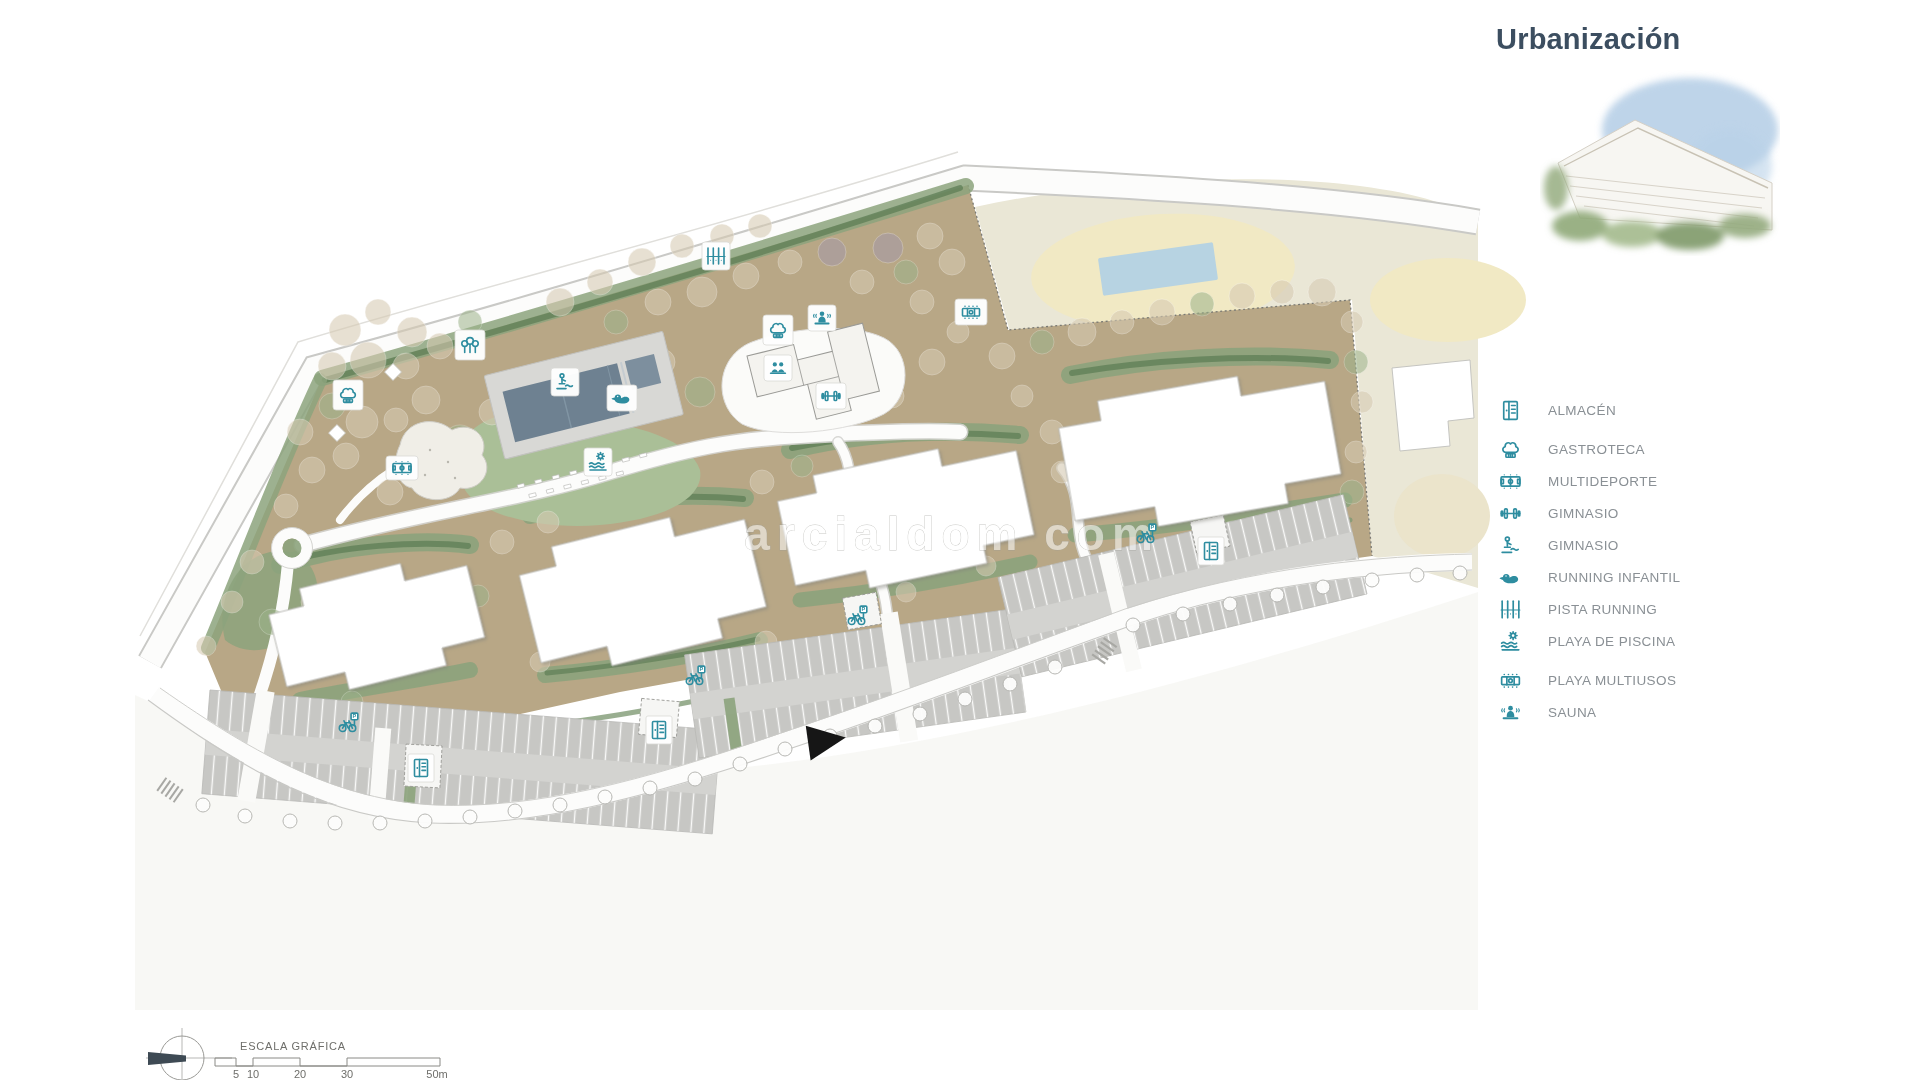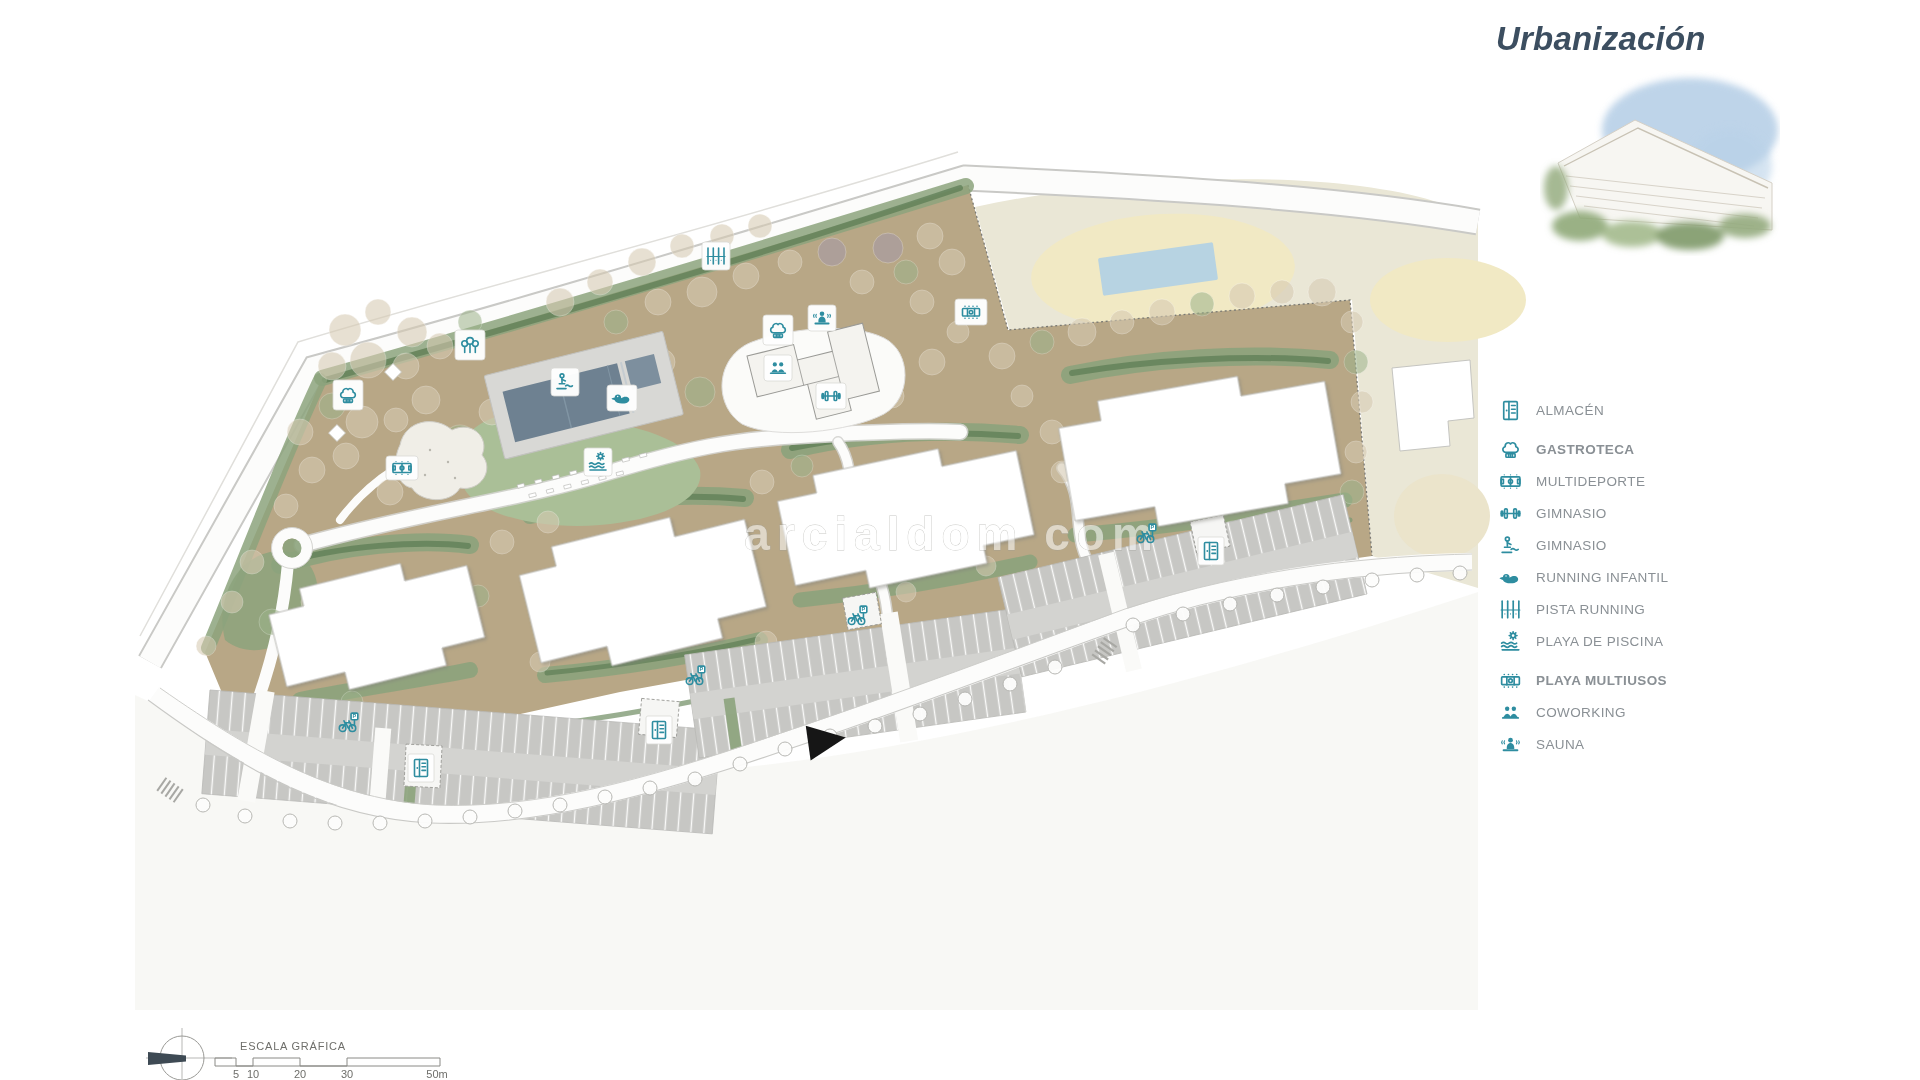--- a/index.html
+++ b/index.html
@@ -13,25 +13,25 @@
   .tg{fill:#9cb38a;opacity:.55;stroke:rgba(255,255,255,.4);stroke-width:1;}
   .tp{fill:#a79aa6;opacity:.6;stroke:rgba(255,255,255,.4);stroke-width:1;}
   .streettree{fill:#fdfdfc;stroke:#b3b3af;stroke-width:1;opacity:.95;}
   .badge-box{fill:#ffffff;stroke:#d9d9d5;stroke-width:.8;opacity:.97;}
   .wm{font-size:46px;font-weight:bold;letter-spacing:7px;fill:#ffffff;opacity:.55;
       paint-order:stroke;stroke:#9a9a94;stroke-width:.8px;}
   .sc-text{font-size:11px;fill:#6e6e6a;letter-spacing:.8px;}
   .sc-tick{font-size:11px;fill:#6e6e6a;}
   
   .panel{position:absolute;left:1496px;top:10px;width:412px;}
-  .panel h1{font-size:33px;font-weight:bold;color:#3c4e60;margin:12px 0 0 0;line-height:34px;letter-spacing:.2px;font-style:italic;}
+  .panel h1{font-size:29px;font-weight:bold;color:#3c4e60;margin:12px 0 0 0;line-height:34px;letter-spacing:.2px;}
   .render{margin:12px 0 0 44px;display:block;}
   .legend-list{margin:138px 0 0 2px;}
-  .lrow{display:flex;align-items:center;height:32px;gap:13px;}
-  .lrow.sp{margin-top:7px;font-weight:bold;}
+  .lrow{display:flex;align-items:center;height:32px;gap:25px;}
+  .lrow.sp{margin-top:7px;}
   .li{width:25px;height:25px;flex:0 0 25px;}
   .ll{font-size:13.5px;color:#8a9095;letter-spacing:.4px;white-space:nowrap;}
   .glyph{stroke:#2e8da0;fill:none;stroke-width:1.6;stroke-linecap:round;stroke-linejoin:round;}
   .gfill{fill:#2e8da0;stroke:none;}
   .psign{font-size:5.5px;font-weight:bold;fill:#2e8da0;font-family:"Liberation Sans",sans-serif;}
 </style>
 </head>
 <body>
 
 <svg width="0" height="0" style="position:absolute">
@@ -619,24 +619,18 @@
       <span class="ll">PLAYA DE PISCINA</span>
     </div>
     <div class="lrow sp">
       <svg class="li" viewBox="0 0 24 24">
           <use href="#g-table"></use>
         </svg>
       <span class="ll">PLAYA MULTIUSOS</span>
     </div>
     <div class="lrow">
       <svg class="li" viewBox="0 0 24 24">
-          <use href="#g-cowork"></use>
-        </svg>
-      <span class="ll">COWORKING</span>
-    </div>
-    <div class="lrow">
-      <svg class="li" viewBox="0 0 24 24">
           <use href="#g-sauna"></use>
         </svg>
       <span class="ll">SAUNA</span>
     </div>
   </div>
 </div>
 
 </body></html>

